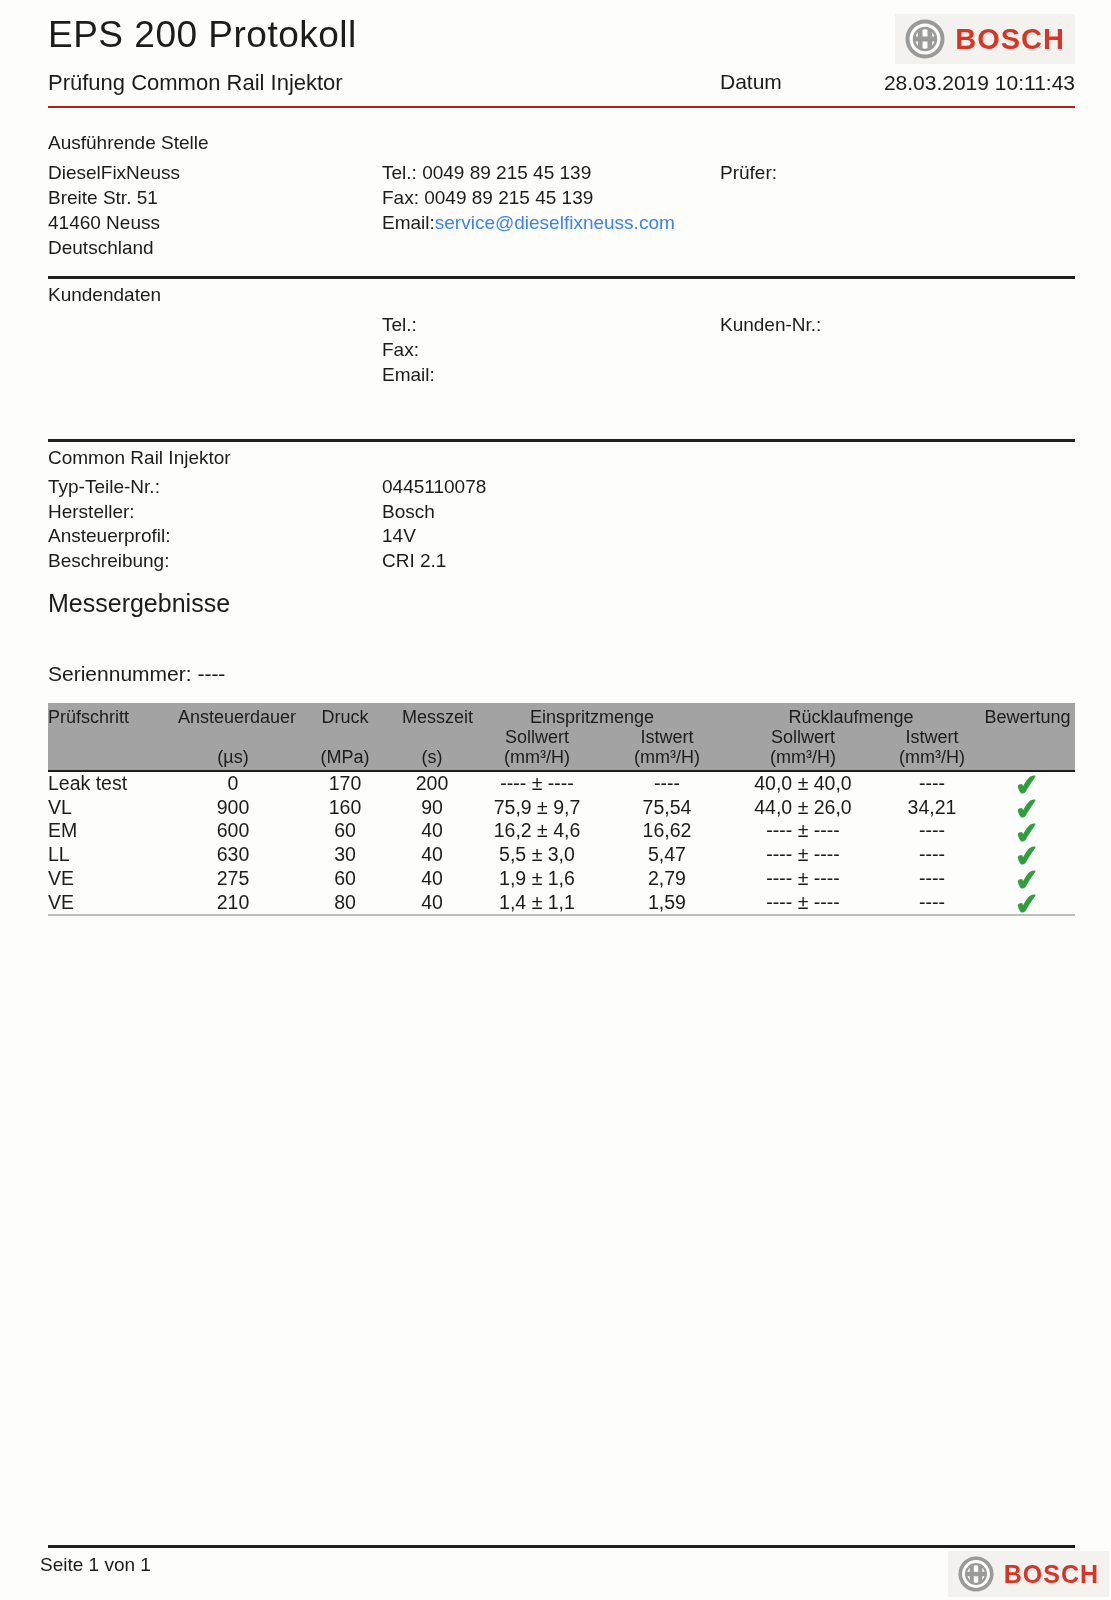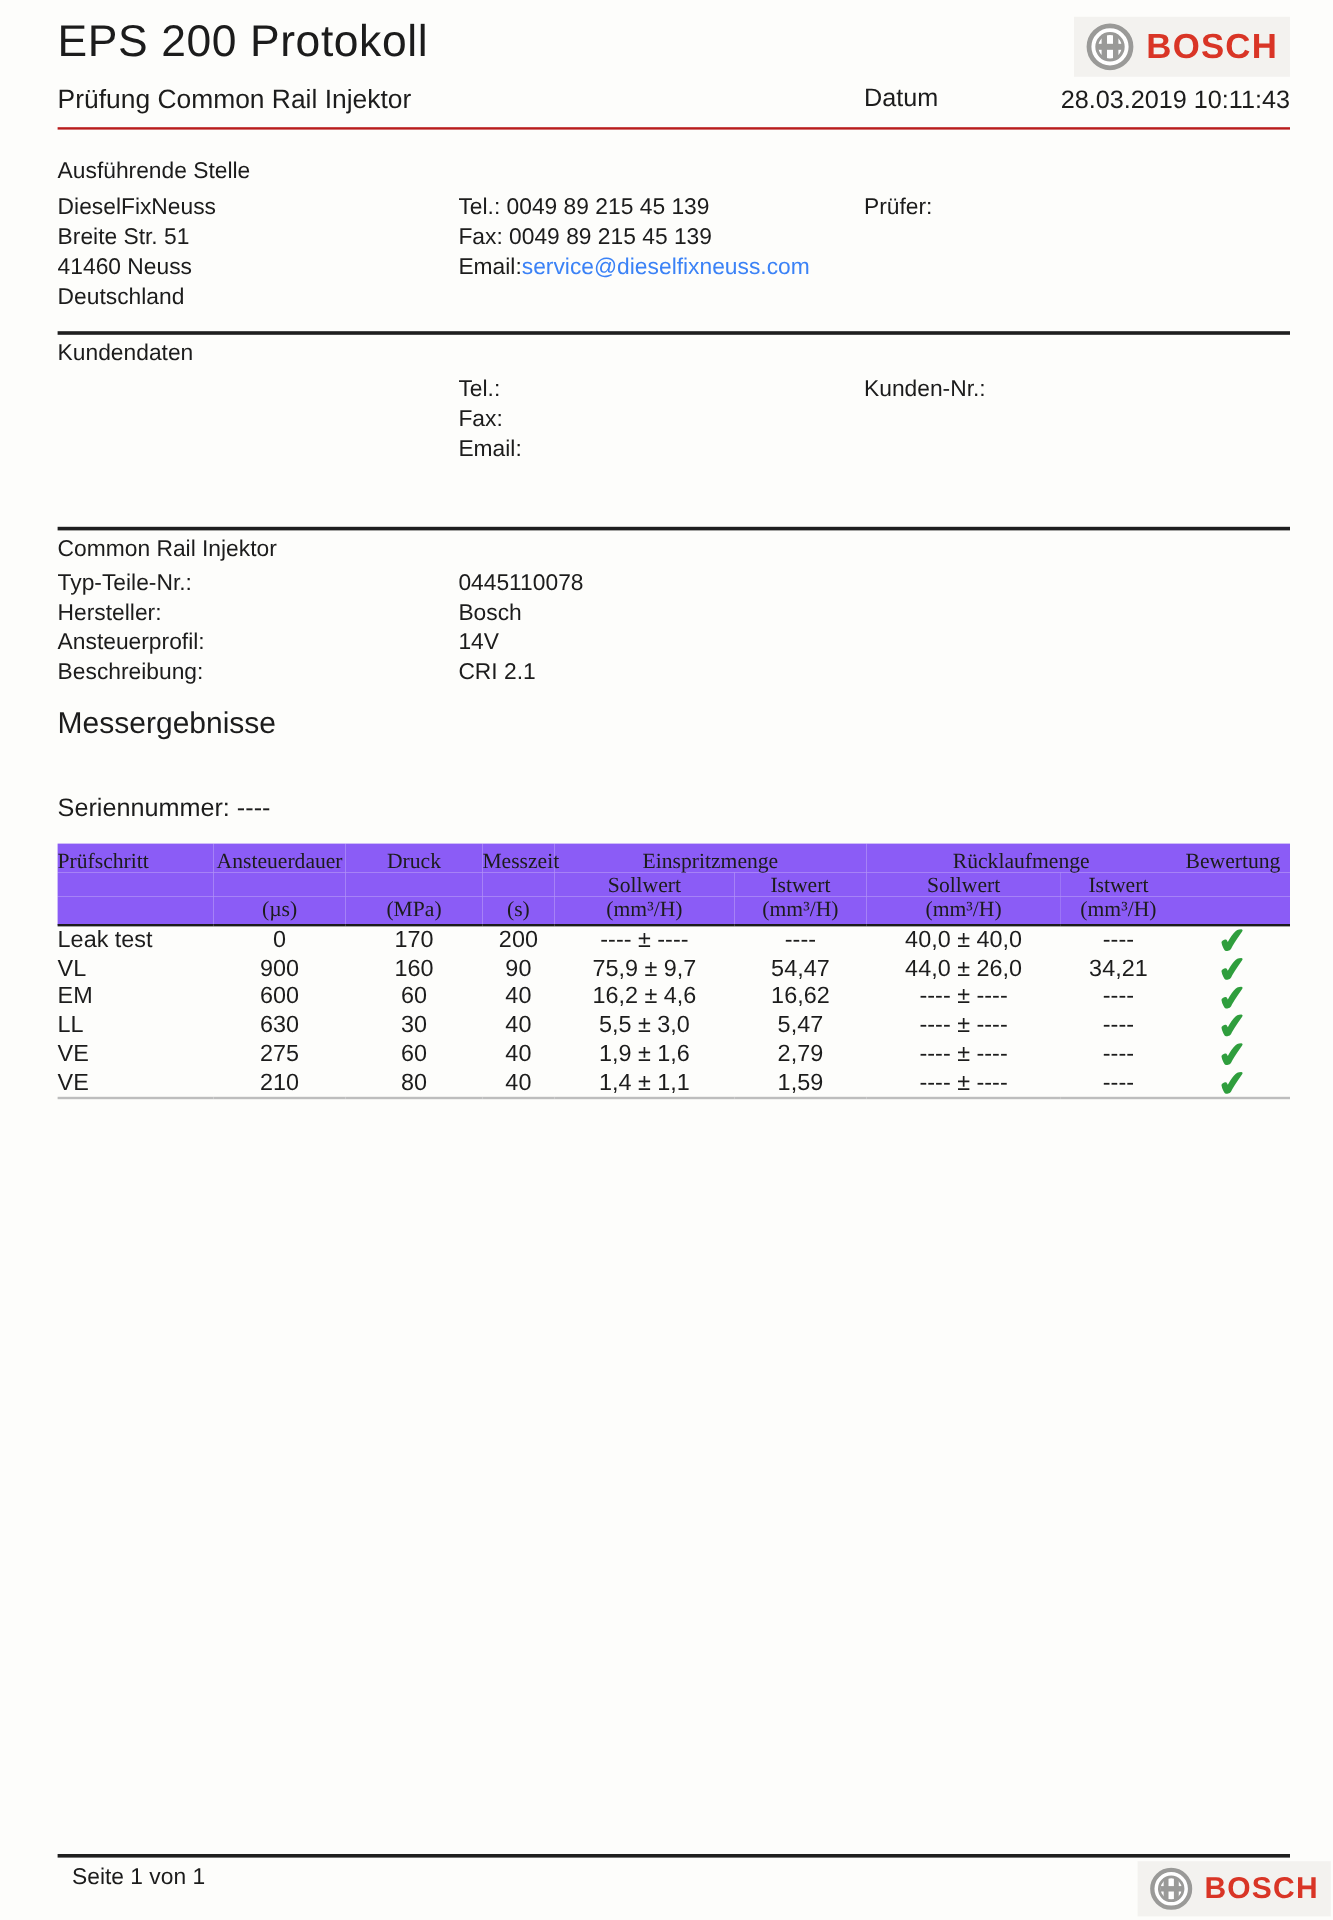--- a/index.html
+++ b/index.html
@@ -38,37 +38,37 @@
 
   .sec-injector { padding-top:5px; }
   .kv { display:grid; grid-template-columns:334px auto; font-size:19px; line-height:24.5px; }
 
   .messergebnisse { font-size:25px; margin-top:16px; }
   .seriennummer { font-size:21px; margin-top:44px; }
 
   
   table.results { border-collapse:collapse; width:1027px; margin-top:17px; table-layout:fixed; }
   table.results th, table.results td { font-weight:400; padding:0; }
-  thead tr { background:#8b5cf6;font-family:Liberation Serif, serif; }
+  thead tr { background:#a3a3a3; }
   thead th { font-size:18px; line-height:20px; text-align:center; }
   thead tr.row-units th { padding-bottom:3px; }
   thead tr.row-main th { padding-top:4px; }
   thead { border-bottom:2px solid #1c1c1c; }
   th.al, td.al { text-align:left; }
   tbody td { font-size:19.5px; line-height:23.7px; text-align:center; height:23.7px; }
   tbody tr:last-child td { border-bottom:2px solid #bdbdbd; }
   td.check { line-height:0; }
   .check-glyph {
     display:inline-block; color:#2f9e3d; font-size:29px; font-weight:bold;
     transform:translateY(3px) rotate(-6deg);
   }
 
   
   .footer-line { position:absolute; left:48px; width:1027px; top:1545px; border-top:3px solid #1f1f1f; }
-  .footer-page { position:absolute; left:60px; top:1554px; font-size:19px; }
+  .footer-page { position:absolute; left:40px; top:1554px; font-size:19px; }
   .footer-logo { position:absolute; right:2px; top:1551px; }
 </style>
 </head>
 <body>
 
 <div class="page">
   <div class="content">
 
     <div class="header-top">
       <div class="doc-title">EPS 200 Protokoll</div>
@@ -200,21 +200,21 @@
           <td>40,0 ± 40,0</td>
           <td>----</td>
           <td class="check"><span class="check-glyph">✔</span></td>
         </tr>
         <tr>
           <td class="al">VL</td>
           <td>900</td>
           <td>160</td>
           <td>90</td>
           <td>75,9 ± 9,7</td>
-          <td>54,47</td>
+          <td>75,54</td>
           <td>44,0 ± 26,0</td>
           <td>34,21</td>
           <td class="check"><span class="check-glyph">✔</span></td>
         </tr>
         <tr>
           <td class="al">EM</td>
           <td>600</td>
           <td>60</td>
           <td>40</td>
           <td>16,2 ± 4,6</td>

